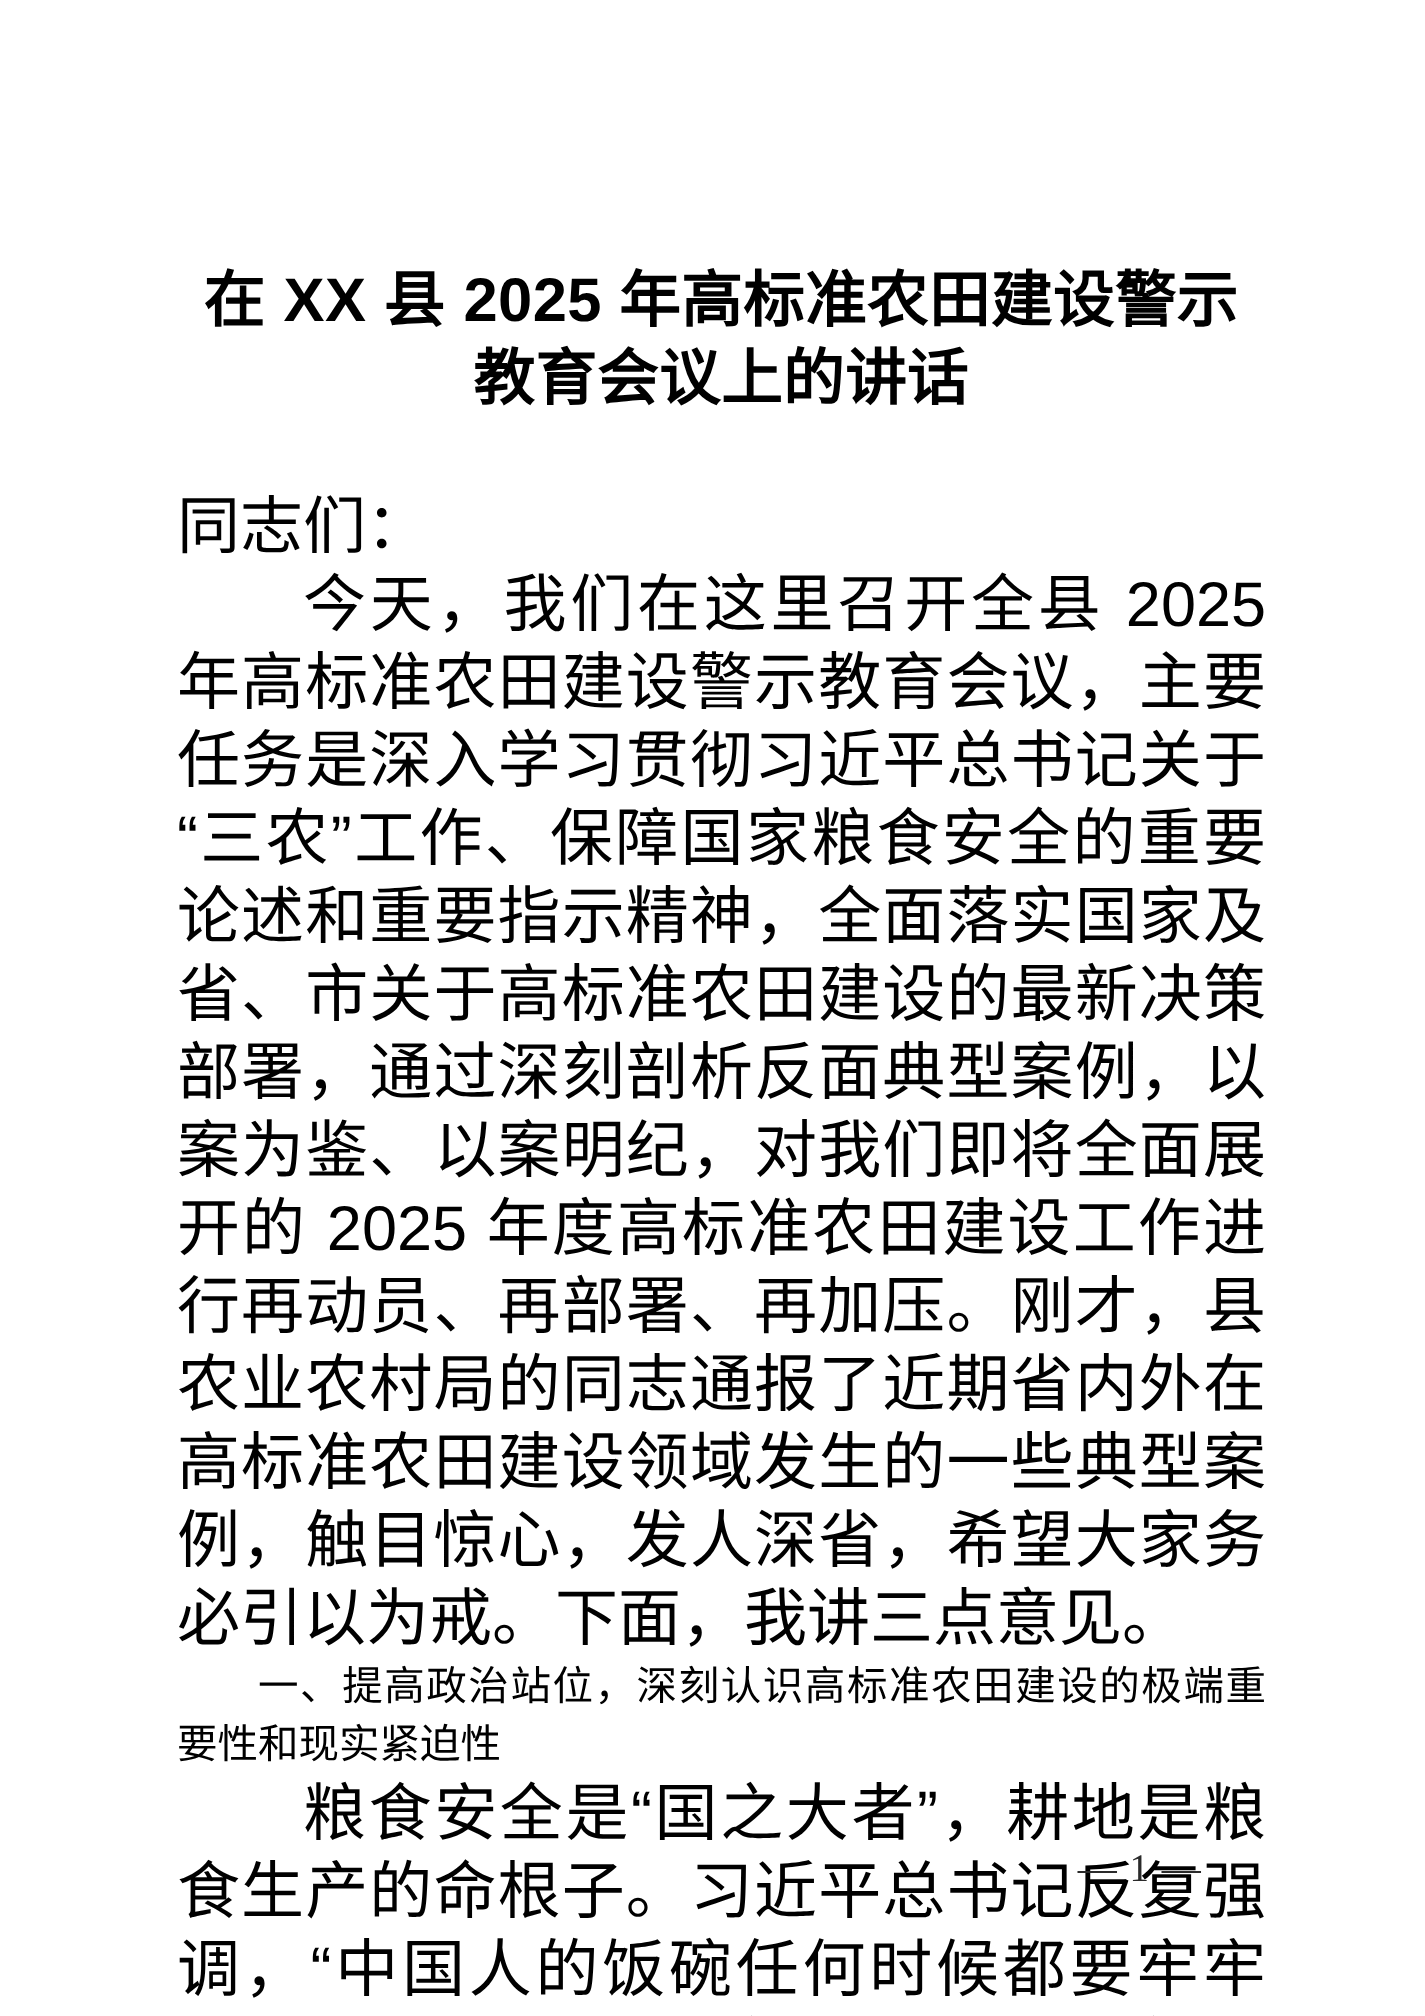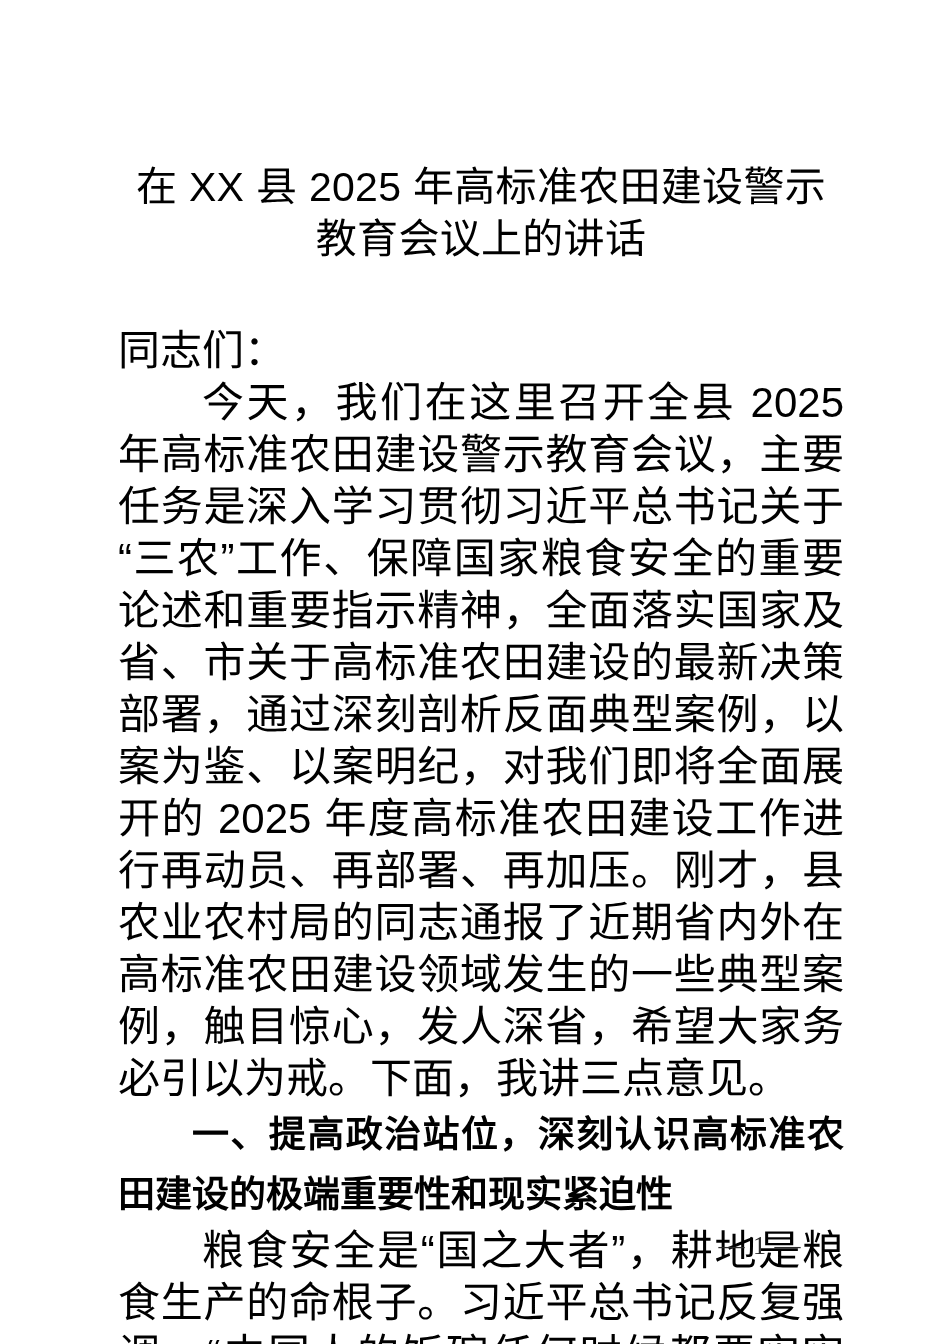--- a/index.html
+++ b/index.html
@@ -26,26 +26,26 @@
     top: 0;
     width: 726px;
   }
 
   
   .doc-title {
     margin: 0;
     padding: 0;
     position: absolute;
     left: 0;
-    top: 161px;
+    top: 174px;
     width: 726px;
     text-align: center;
     font-size: 41px;
     line-height: 52px;
-    font-weight: 400;
+    font-weight: 700;
     letter-spacing: 0.3px;
     font-family: "Liberation Sans", "DejaVu Sans", sans-serif;
   }
 
   
   .content {
     position: absolute;
     left: 0;
     top: 325px;
     width: 726px;
@@ -62,23 +62,23 @@
     font-weight: 400;
   }
 
   p.para.indent {
     text-indent: 2em;
   }
 
   p.heading {
     margin: 0;
     padding: 0;
-    font-size: 37px;
-    line-height: 60px;
-    font-weight: 700;
+    font-size: 27px;
+    line-height: 39px;
+    font-weight: 400;
     text-align: justify;
     text-justify: inter-ideograph;
     text-indent: 2em;
   }
 
   
   .page-number {
     position: absolute;
     left: 0;
     top: 1228px;

